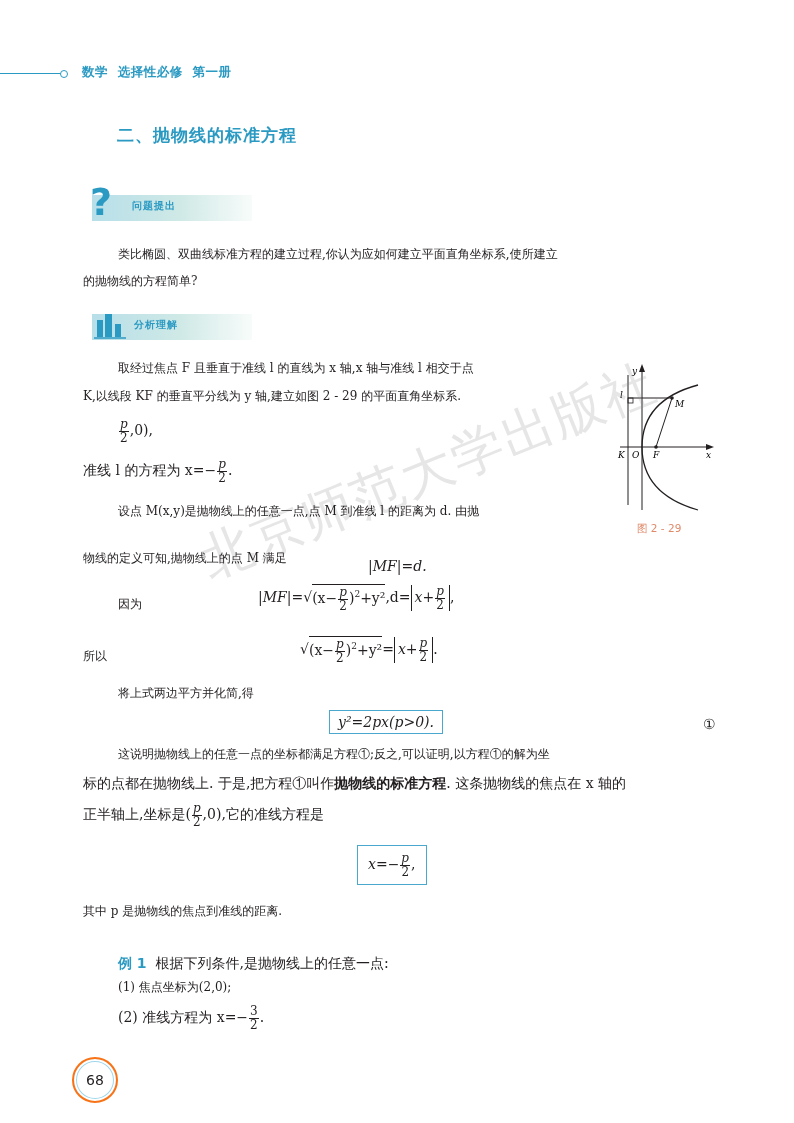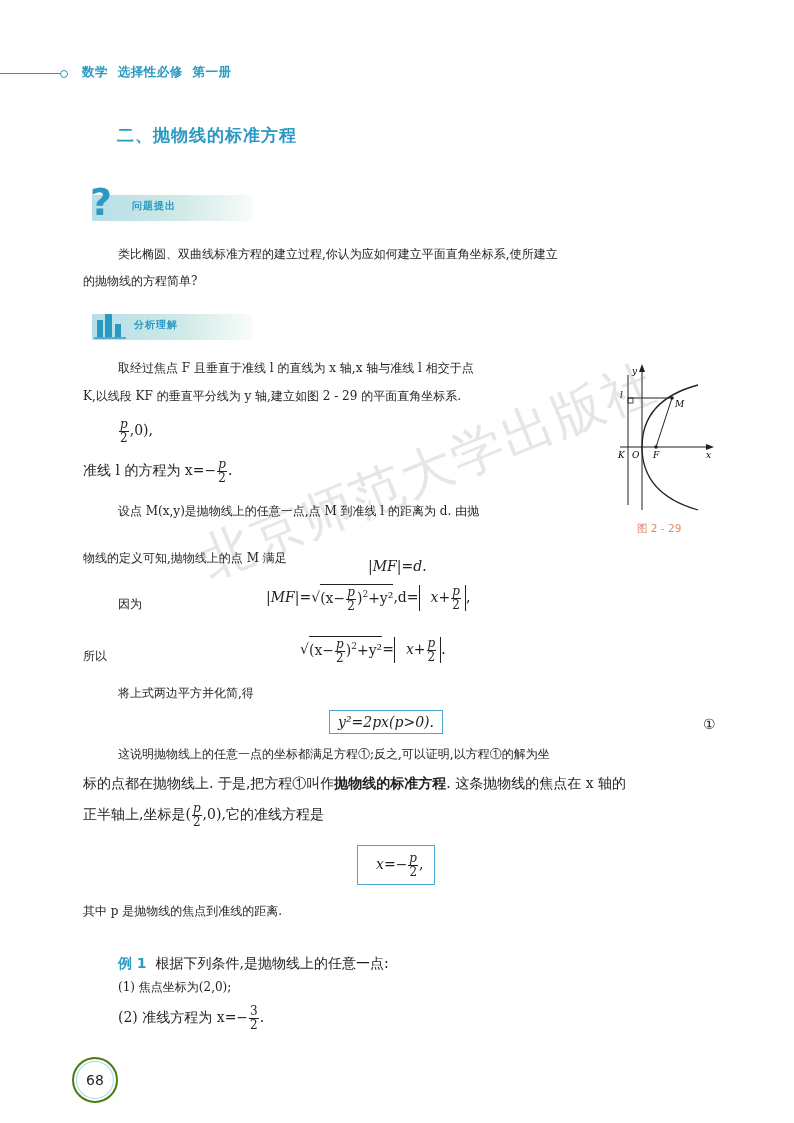--- a/index.html
+++ b/index.html
@@ -7,31 +7,31 @@
          font-family:"DejaVu Serif", "Liberation Serif", serif; color:#231f20; }
   .abs { position:absolute; }
   .hdr-line { left:0; top:73px; width:62px; height:0; border-top:1.5px solid #2b9ac3; }
   .hdr-dot { left:60px; top:70px; width:6px; height:6px; border:1.2px solid #2b9ac3; border-radius:50%; background:#fff; }
   .hdr-text { left:82px; top:64px; font-family:"DejaVu Sans", sans-serif; font-size:12.5px; font-weight:bold; color:#2b9ac3; letter-spacing:0.5px; white-space:pre; }
   .sec-title { left:117px; top:124px; font-family:"DejaVu Sans", sans-serif; font-size:17px; font-weight:bold; color:#2b9ac3; letter-spacing:1px; }
   .banner { height:26px; background:linear-gradient(90deg,#b7dfe9 0%, #cfe9e6 55%, rgba(230,245,240,0.3) 100%); }
   .banner-label { font-family:"DejaVu Sans", sans-serif; font-weight:bold; font-size:10px; color:#2b9ac3; position:absolute; top:4px; letter-spacing:1px; }
   .q-icon { font-family:"DejaVu Sans", sans-serif; font-weight:bold; font-size:38px; color:#2b9ac3; position:absolute; line-height:1; }
   p.txt { position:absolute; margin:0; font-size:12px; line-height:1; white-space:nowrap; }
-  i.v { font-style:italic; font-family:"DejaVu Serif", serif;margin-left:8px; }
+  i.v { font-style:italic; font-family:"DejaVu Serif", serif; }
   .frac { display:inline-block; vertical-align:middle; text-align:center; font-size:12px; line-height:1.05; margin:0 1px; }
   .frac > span { display:block; }
   .frac > span.num { border-bottom:1px solid #231f20; padding:0 1px; font-style:italic; }
   .eq { position:absolute; font-size:14px; white-space:nowrap; }
   .box { border:1.5px solid #4aa8cf; padding:3px 8px; }
   .sqrt { display:inline-block; vertical-align:middle; border-top:1px solid #231f20; padding-top:1px; }
   .abs-bars { display:inline-block; border-left:1px solid #231f20; border-right:1px solid #231f20; padding:0 3px; vertical-align:middle; }
   .fig-cap { font-family:"DejaVu Sans", sans-serif; font-size:10.5px; color:#e08a6a; }
   .ex-label { color:#2b9ac3; font-family:"DejaVu Sans", sans-serif; font-weight:bold; }
-  .pageno { left:72px; top:1057px; width:42px; height:42px; border-radius:50%; border:2px solid #4d7c0f; box-shadow: inset 0 0 0 2px #fff, inset 0 0 0 3px #9fd6ea;
+  .pageno { left:72px; top:1057px; width:42px; height:42px; border-radius:50%; border:2px solid #f97316; box-shadow: inset 0 0 0 2px #fff, inset 0 0 0 3px #9fd6ea;
             display:flex; align-items:center; justify-content:center; font-family:"DejaVu Sans", sans-serif; font-size:14px; color:#231f20; }
   .wm { left:190px; top:530px; font-family:"DejaVu Sans", sans-serif; font-size:52px; color:rgba(140,140,140,0.22); transform:rotate(-22deg); transform-origin:left top; white-space:nowrap; letter-spacing:2px; }
   b.kw { font-family:"DejaVu Sans", sans-serif; font-weight:bold; }
 </style>
 </head>
 <body>
 
 <div class="abs hdr-line"></div>
 <div class="abs hdr-dot"></div>
 <div class="abs hdr-text">数学  选择性必修  第一册</div>

